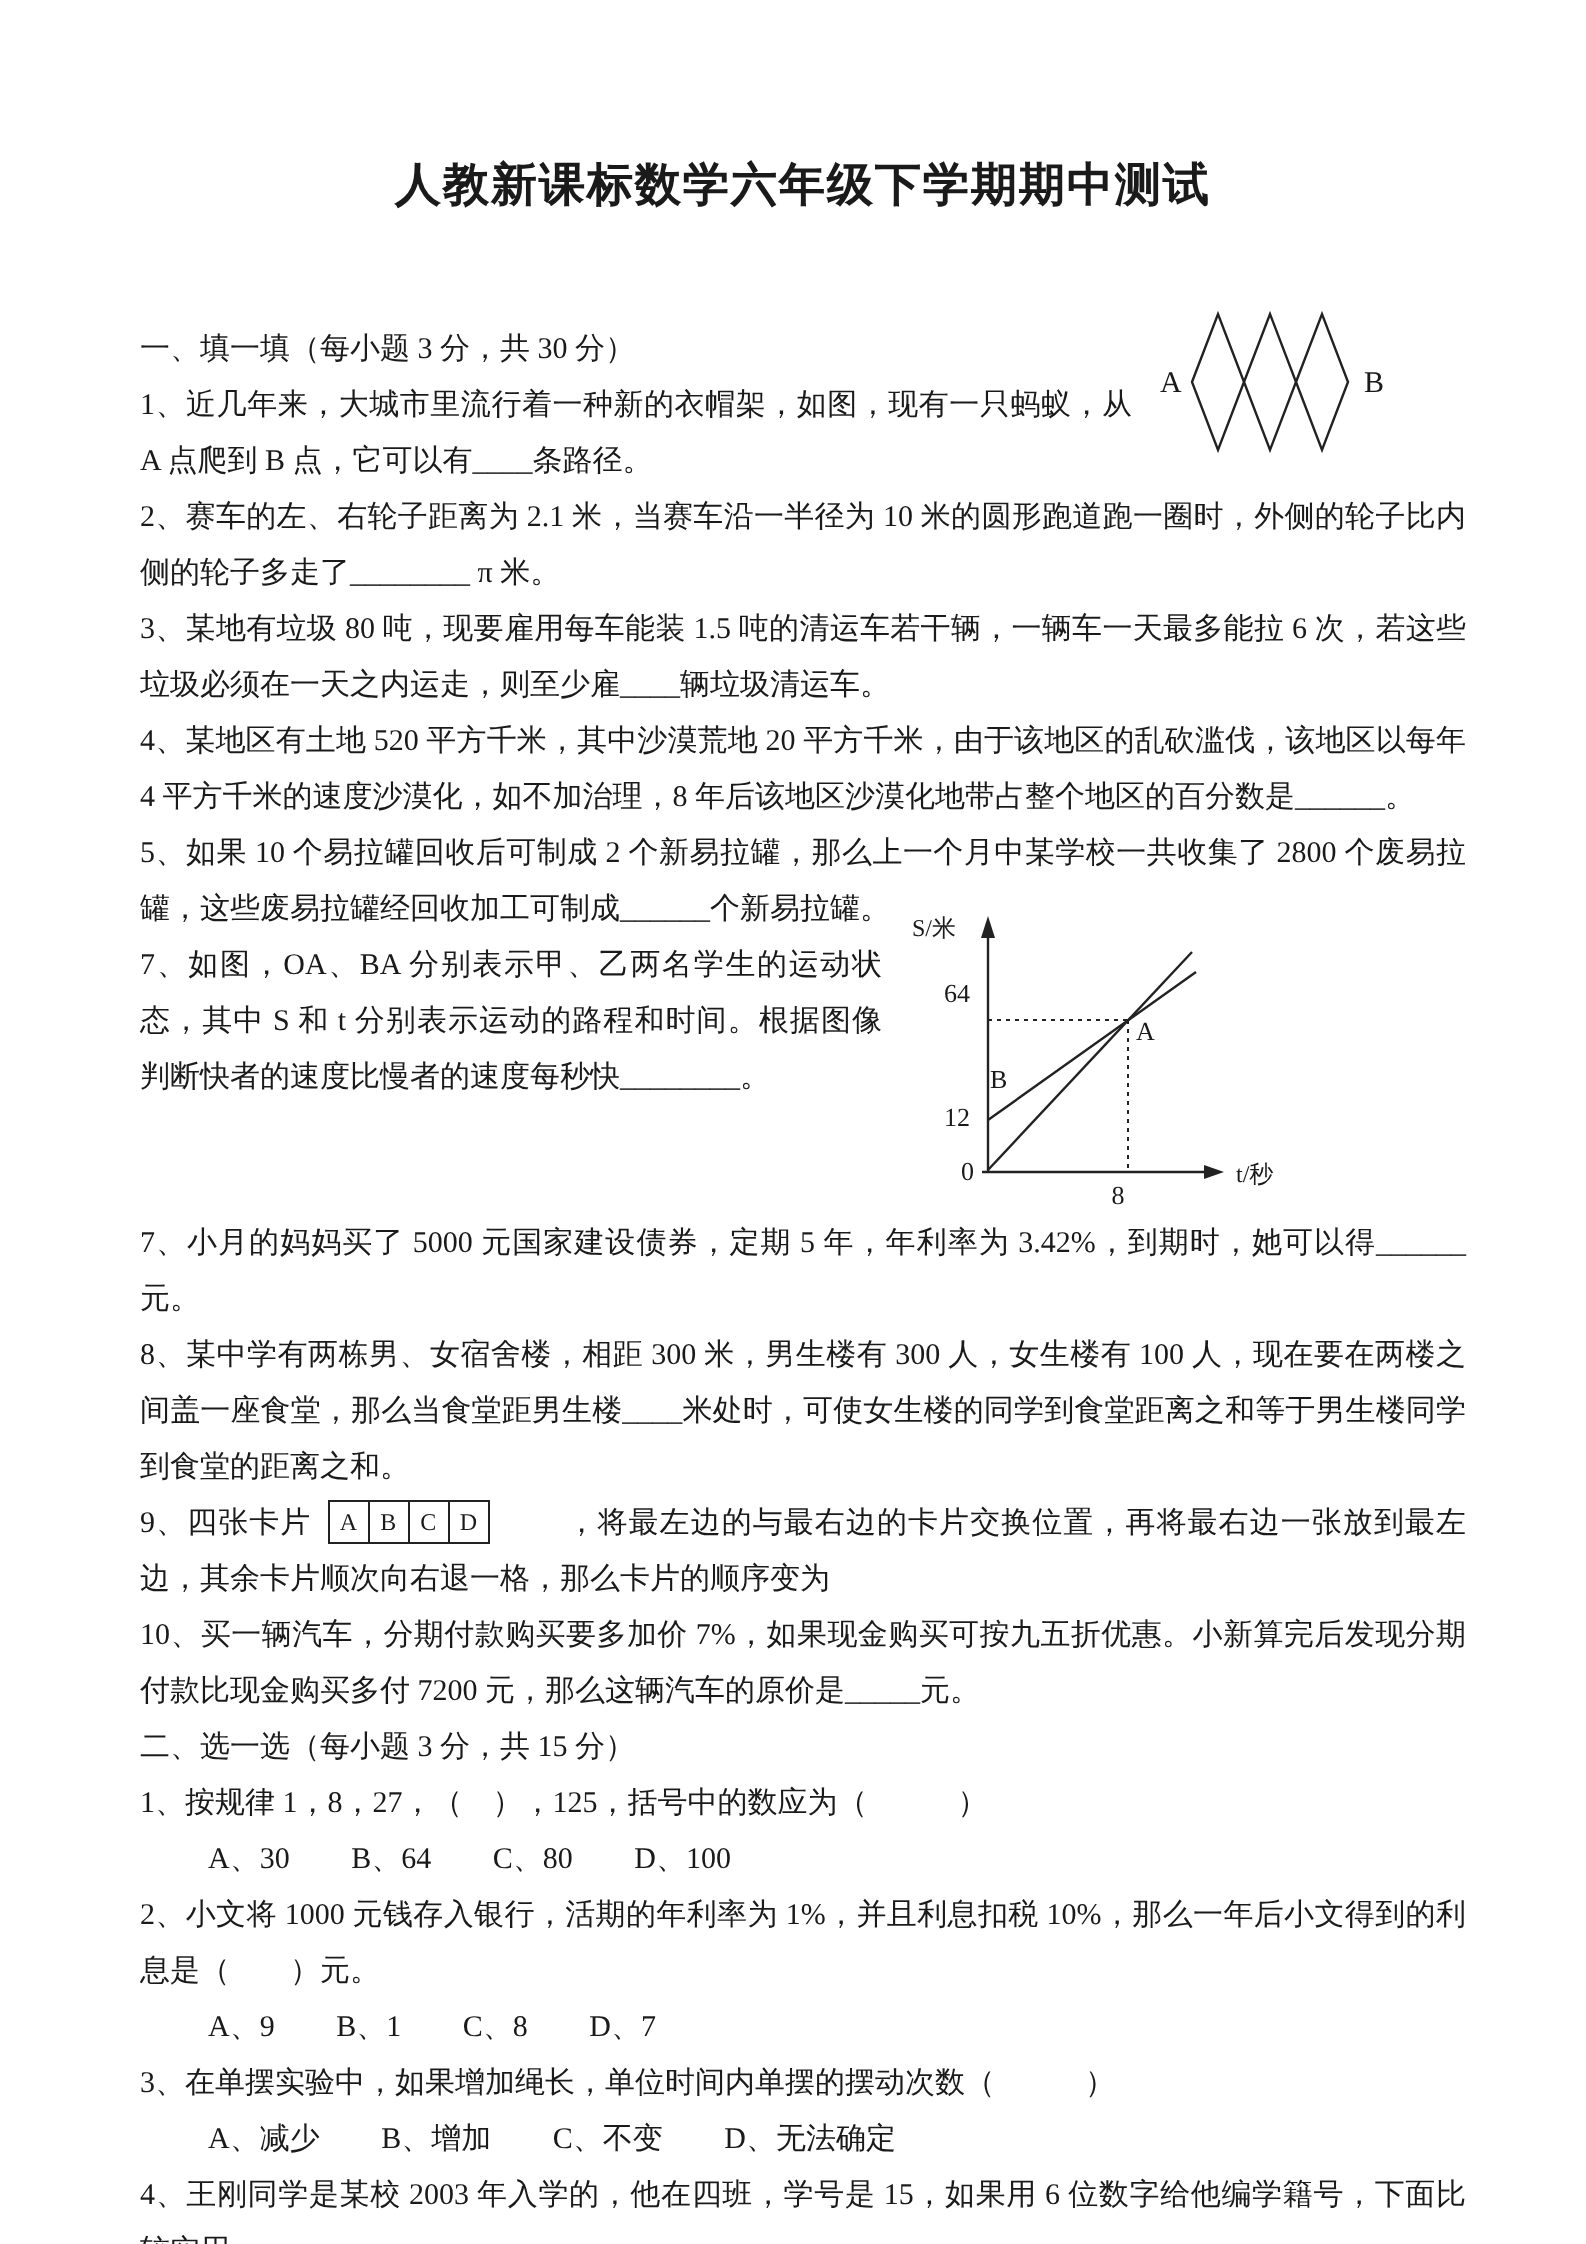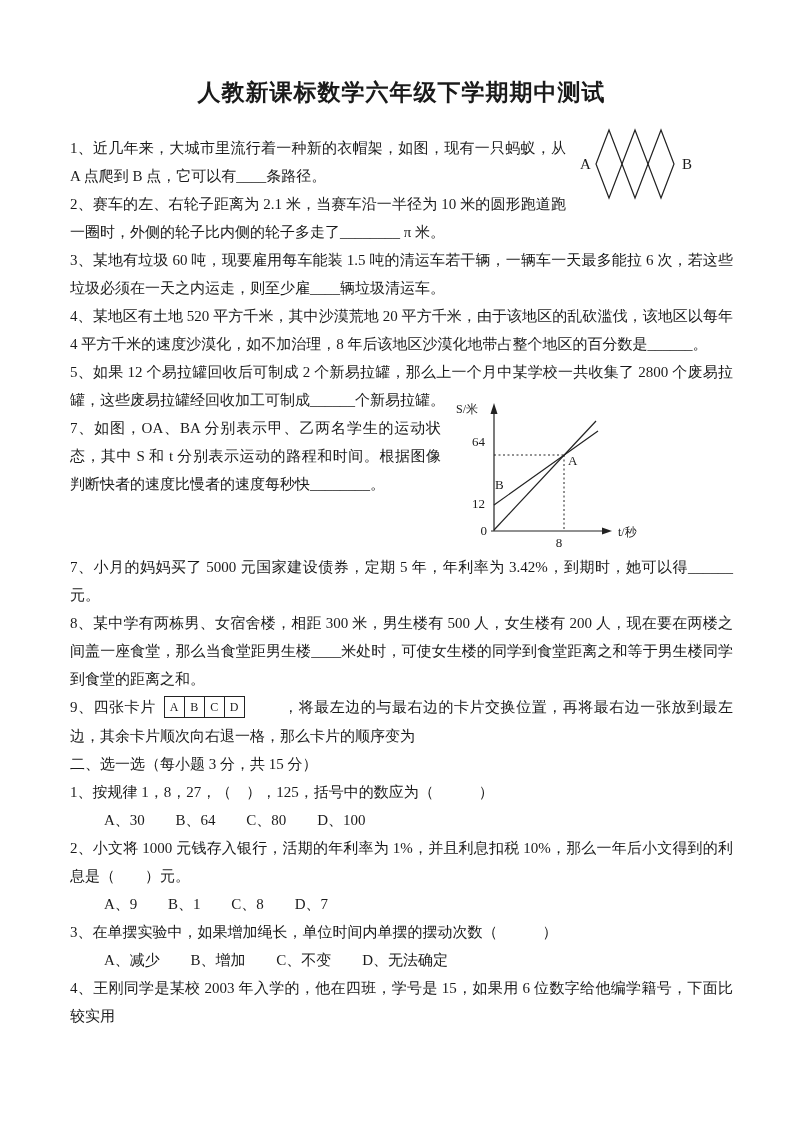--- a/index.html
+++ b/index.html
@@ -14,21 +14,21 @@
     overflow: hidden;
     font-family: "Liberation Serif", "DejaVu Serif", serif;
     color: #1a1a1a;
   }
   .title {
     font-size: 23px;
     font-weight: bold;
     text-align: center;
     letter-spacing: 1px;
     line-height: 30px;
-    margin: 0 0 26px 0;
+    margin: 0 0 53px 0;
   }
   .line {
     font-size: 15px;
     line-height: 28px;
     text-align: justify;
   }
   .clear { clear: both; }
   .opts { padding-left: 34px; }
   .opt { display: inline-block; margin-right: 27px; }
   
@@ -73,25 +73,26 @@
   <div class="title">人教新课标数学六年级下学期期中测试</div>
 
   <svg class="rack" width="125" height="84" viewBox="0 0 125 84">
     <text x="2" y="47">A</text>
     <polygon points="18,42 31,8 44,42 31,76"></polygon>
     <polygon points="44,42 57,8 70,42 57,76"></polygon>
     <polygon points="70,42 83,8 96,42 83,76"></polygon>
     <text x="104" y="47">B</text>
   </svg>
 
+  <div class="line sec">一、填一填（每小题 3 分，共 30 分）</div>
   <div class="line q">1、近几年来，大城市里流行着一种新的衣帽架，如图，现有一只蚂蚁，从 A 点爬到 B 点，它可以有____条路径。</div>
   <div class="line q">2、赛车的左、右轮子距离为 2.1 米，当赛车沿一半径为 10 米的圆形跑道跑一圈时，外侧的轮子比内侧的轮子多走了________ π 米。</div>
-  <div class="line q">3、某地有垃圾 60 吨，现要雇用每车能装 1.5 吨的清运车若干辆，一辆车一天最多能拉 6 次，若这些垃圾必须在一天之内运走，则至少雇____辆垃圾清运车。</div>
+  <div class="line q">3、某地有垃圾 80 吨，现要雇用每车能装 1.5 吨的清运车若干辆，一辆车一天最多能拉 6 次，若这些垃圾必须在一天之内运走，则至少雇____辆垃圾清运车。</div>
   <div class="line q">4、某地区有土地 520 平方千米，其中沙漠荒地 20 平方千米，由于该地区的乱砍滥伐，该地区以每年 4 平方千米的速度沙漠化，如不加治理，8 年后该地区沙漠化地带占整个地区的百分数是______。</div>
-  <div class="line q">5、如果 12 个易拉罐回收后可制成 2 个新易拉罐，那么上一个月中某学校一共收集了 2800 个废易拉罐，这些废易拉罐经回收加工可制成______个新易拉罐。</div>
+  <div class="line q">5、如果 10 个易拉罐回收后可制成 2 个新易拉罐，那么上一个月中某学校一共收集了 2800 个废易拉罐，这些废易拉罐经回收加工可制成______个新易拉罐。</div>
 
   <svg class="graph" width="202" height="158" viewBox="0 0 202 158">
     <text class="axlab" x="7" y="18">S/米</text>
     <line x1="45" y1="15" x2="45" y2="136"></line>
     <polygon class="arrow" points="45,8 41.5,19 48.5,19"></polygon>
     <line x1="42" y1="136" x2="156" y2="136"></line>
     <polygon class="arrow" points="163,136 153,132.5 153,139.5"></polygon>
     <text class="axlab" x="169" y="141">t/秒</text>
     <text x="36" y="51" text-anchor="end">64</text>
     <text x="36" y="113" text-anchor="end">12</text>
@@ -100,29 +101,30 @@
     <line class="dot" x1="45" y1="60" x2="115" y2="60"></line>
     <line class="dot" x1="115" y1="60" x2="115" y2="136"></line>
     <line x1="45" y1="135" x2="147" y2="26"></line>
     <line x1="45" y1="110" x2="149" y2="36"></line>
     <text x="119" y="70">A</text>
     <text x="46" y="94">B</text>
   </svg>
 
   <div class="line q">7、如图，OA、BA 分别表示甲、乙两名学生的运动状态，其中 S 和 t 分别表示运动的路程和时间。根据图像判断快者的速度比慢者的速度每秒快________。</div>
   <div class="line q clear">7、小月的妈妈买了 5000 元国家建设债券，定期 5 年，年利率为 3.42%，到期时，她可以得______元。</div>
-  <div class="line q">8、某中学有两栋男、女宿舍楼，相距 300 米，男生楼有 500 人，女生楼有 200 人，现在要在两楼之间盖一座食堂，那么当食堂距男生楼____米处时，可使女生楼的同学到食堂距离之和等于男生楼同学到食堂的距离之和。</div>
+  <div class="line q">8、某中学有两栋男、女宿舍楼，相距 300 米，男生楼有 300 人，女生楼有 100 人，现在要在两楼之间盖一座食堂，那么当食堂距男生楼____米处时，可使女生楼的同学到食堂距离之和等于男生楼同学到食堂的距离之和。</div>
 
   <div class="line q"><span>9、四张卡片</span><span class="cards">
         <span class="card">A</span>
         <span class="card">B</span>
         <span class="card">C</span>
         <span class="card">D</span>
       </span><span>，将最左边的与最右边的卡片交换位置，再将最右边一张放到最左边，其余卡片顺次向右退一格，那么卡片的顺序变为</span></div>
 
+  <div class="line q">10、买一辆汽车，分期付款购买要多加价 7%，如果现金购买可按九五折优惠。小新算完后发现分期付款比现金购买多付 7200 元，那么这辆汽车的原价是_____元。</div>
 
   <div class="line sec">二、选一选（每小题 3 分，共 15 分）</div>
 
   <div class="line q">1、按规律 1，8，27，（　），125，括号中的数应为（　　　）</div>
   <div class="line opts">
     <span class="opt">A、30</span>
     <span class="opt">B、64</span>
     <span class="opt">C、80</span>
     <span class="opt">D、100</span>
   </div>

